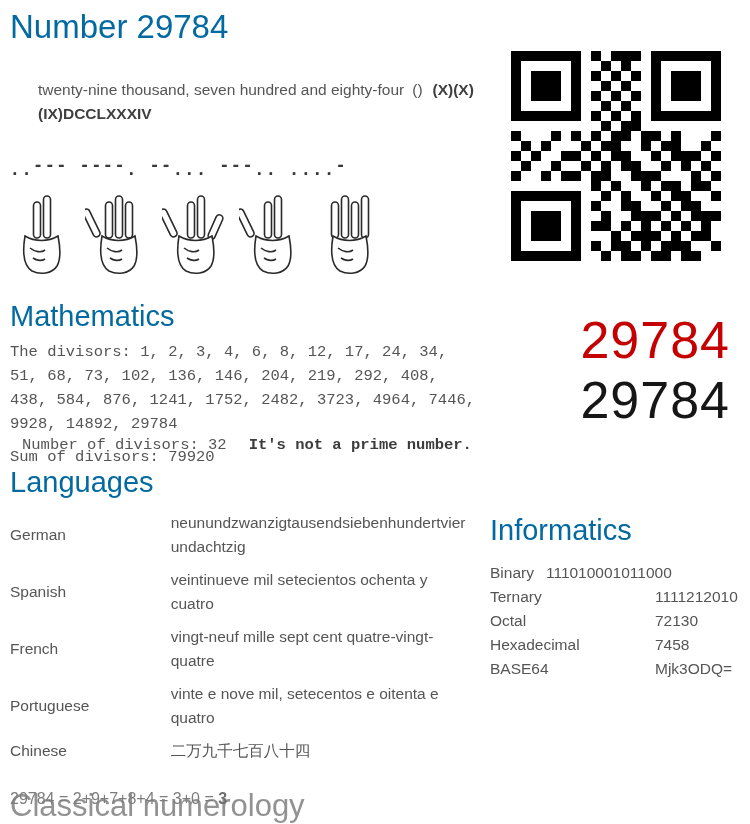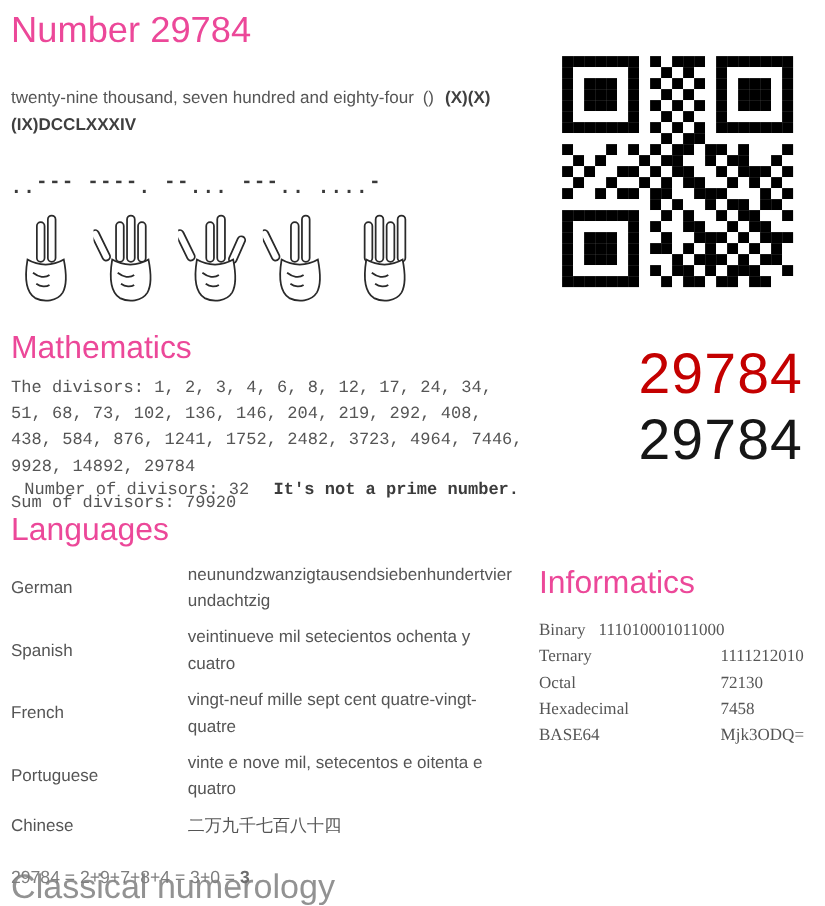--- a/index.html
+++ b/index.html
@@ -1,22 +1,22 @@
 <!DOCTYPE html>
 <html><head>
 <meta charset="utf-8">
 <style>
   html,body{margin:0;padding:0;background:#fff;}
   .page{position:relative;width:750px;height:824px;background:#fff;overflow:hidden;
         font-family:"Liberation Sans",sans-serif;color:#555;}
   .abs{position:absolute;}
-  h1,h2{margin:0;font-weight:400;color:#ec4899;}
+  h1,h2{margin:0;font-weight:400;color:#0369a1;}
   h1{font-size:33px;}
   h2{font-size:29px;}
-  .words{width:462px;font-size:15.5px;line-height:24px;color:#555;}
+  .words{width:462px;font-size:15.5px;line-height:24px;color:#555;margin-left:28px;}
   .words b{color:#3f3f3f;}
   .paren{margin:0 10px 0 8px;}
   .morse{font-family:"DejaVu Sans Mono",monospace;font-weight:700;font-size:16px;
          color:#3a3a3a;letter-spacing:2px;}
   .morse .h{display:inline-block;transform:translateY(-5px);}
   .hands{display:flex;gap:13px;}
   .hand{display:inline-block;width:64px;height:88px;}
   .bodytext{font-size:15.5px;line-height:24px;color:#555;width:466px;font-family:Liberation Mono, monospace;}
   .primenote{font-weight:700;color:#3c3c3c;margin-left:22px;}
   .qr{display:grid;grid-template-columns:repeat(21,10px);grid-auto-rows:10px;}
@@ -24,21 +24,21 @@
   .qr .m0{background:#fff;}
   .bignum{width:250px;text-align:right;font-size:52px;letter-spacing:1px;line-height:55px;}
   .rednum{color:#c40000;}
   .blacknum{color:#161616;}
   .langtable{display:table;border-collapse:separate;border-spacing:0 9px;width:462px;
              font-size:15.5px;line-height:24px;color:#555;}
   .lrow{display:table-row;}
   .lcell{display:table-cell;vertical-align:middle;}
   .llabel{width:160px;}
   .lvalue{width:300px;overflow-wrap:anywhere;}
-  .inforows{margin-top:14px;font-size:15.5px;line-height:24px;color:#555;width:260px;font-family:Liberation Serif, serif;}
+  .inforows{margin-top:14px;font-size:15.5px;line-height:24px;color:#555;width:260px;}
   .irow{display:flex;}
   .irow .ilabel{width:165px;flex:none;}
   .irow.binary .ilabel{width:auto;margin-right:12px;}
   .numerh{font-size:31px;color:#929292;font-weight:400;margin-top:40px;}
   .formula{font-size:16px;color:#7d7d7d;}
   .formula b{color:#6e6e6e;}
 </style>
 </head>
 <body>
 

